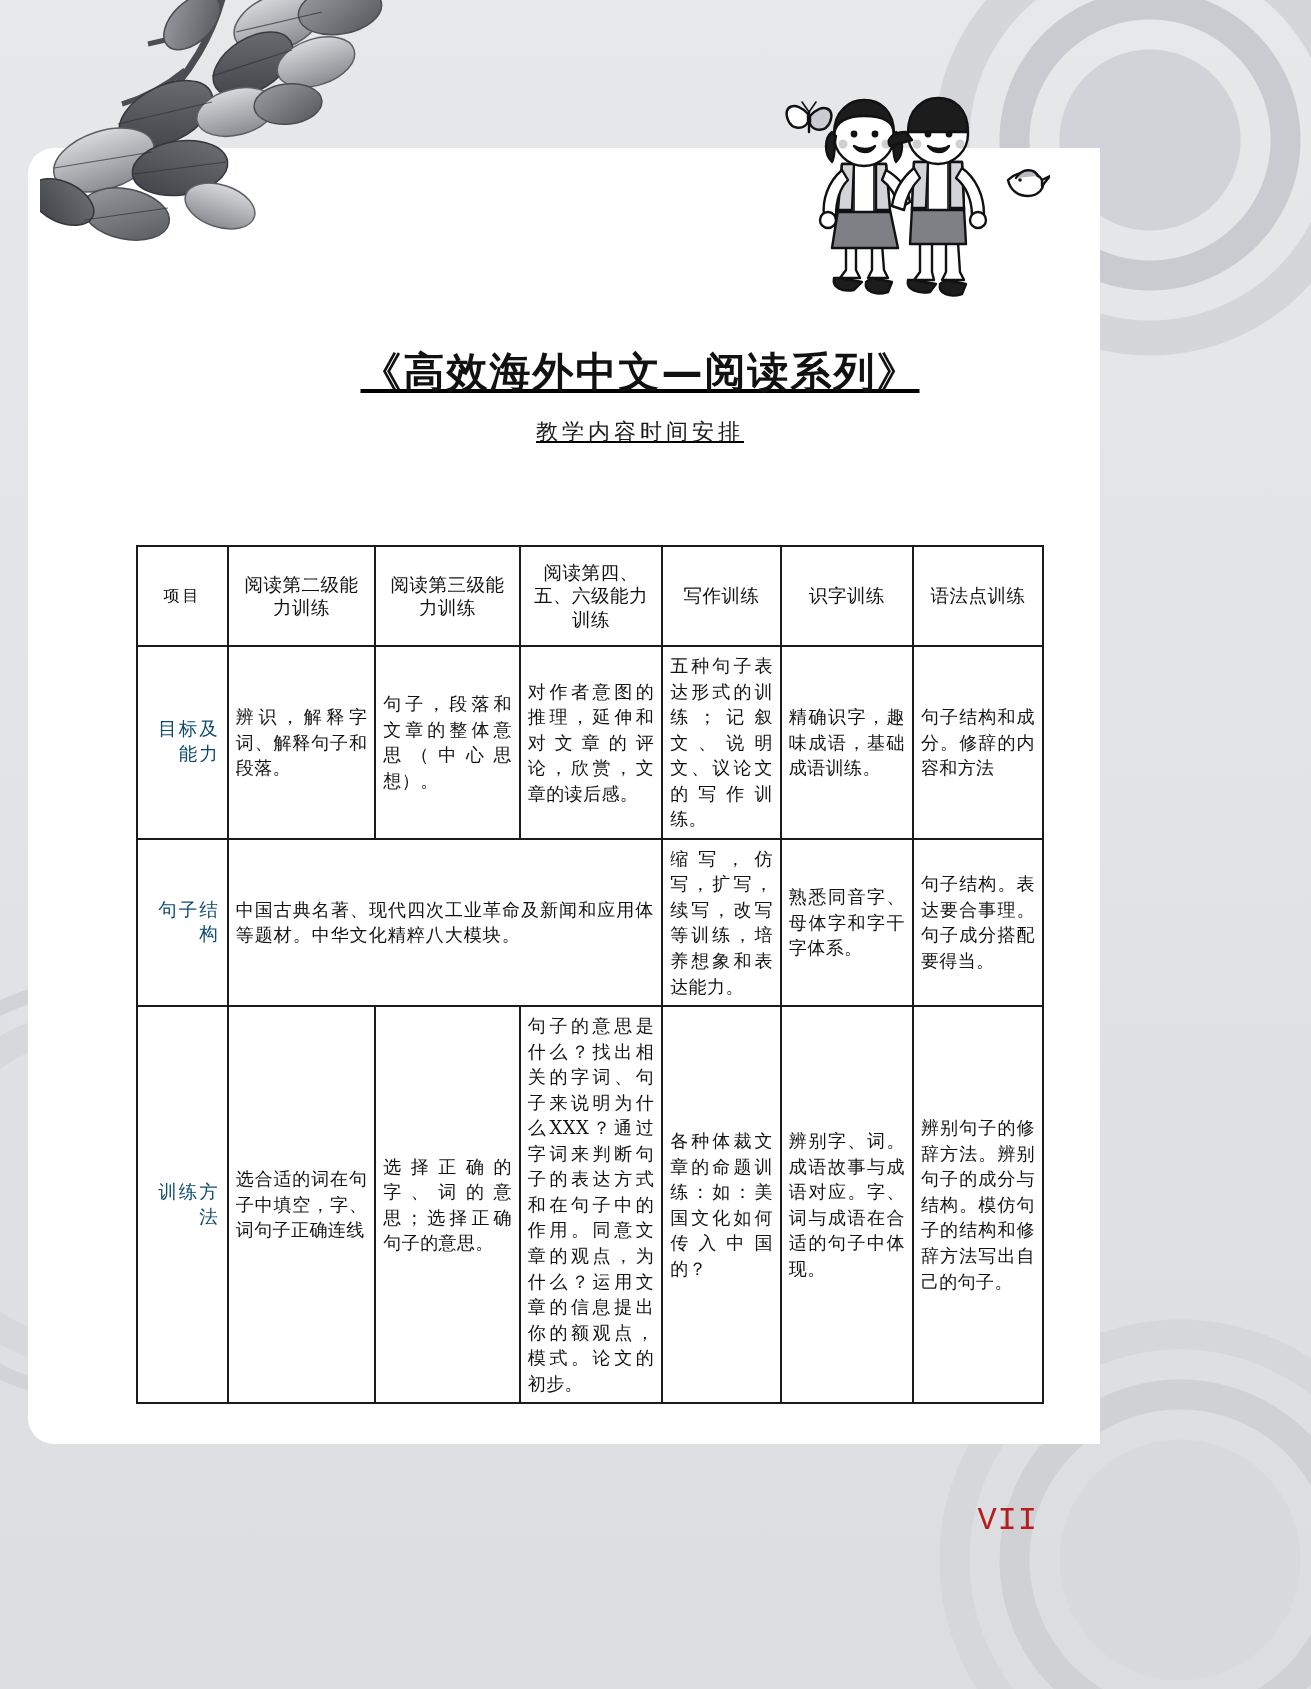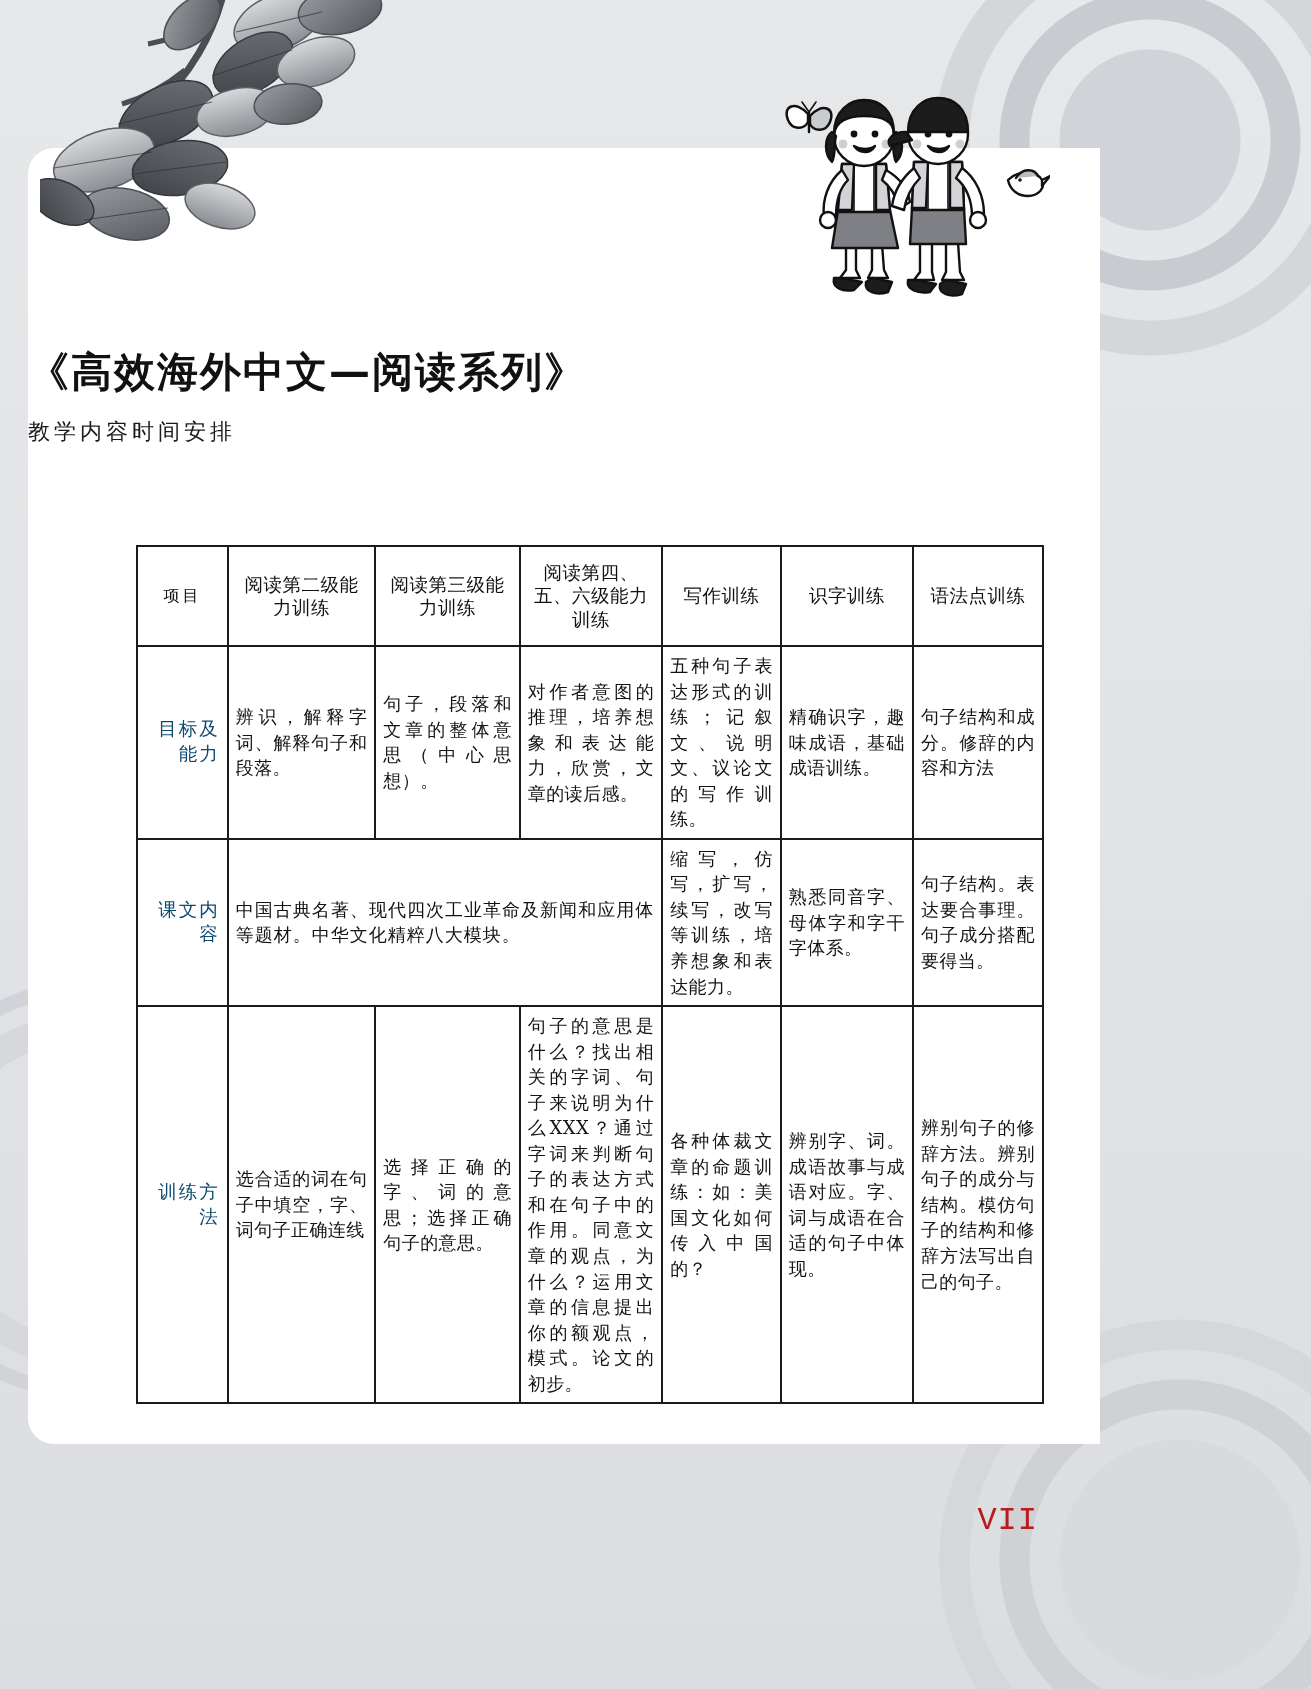--- a/index.html
+++ b/index.html
@@ -72,21 +72,22 @@
     height: 215px;
     pointer-events: none;
   }
 
   
   #title-block {
     position: absolute;
     left: 0;
     top: 200px;
     width: 1224px;
-    text-align: left;
+    text-align: center;
+    text-decoration: underline;
   }
   #main-title {
     font-family: "DejaVu Sans", sans-serif;
     font-weight: bold;
     font-size: 41px;
     letter-spacing: 2px;
     color: #111111;
     line-height: 1.2;
   }
   #sub-title {
@@ -216,28 +217,28 @@
             <td>识字训练</td>
             <td>语法点训练</td>
           </tr>
         </thead>
         <tbody>
 
           <tr class="r1">
             <td class="rowlabel">目标及能力</td>
             <td class="cell">辨识，解释字词、解释句子和段落。</td>
             <td class="cell">句子，段落和文章的整体意思（中心思想）。</td>
-            <td class="cell">对作者意图的推理，培养想象和表达能力，欣赏，文章的读后感。</td>
+            <td class="cell">对作者意图的推理，延伸和对文章的评论，欣赏，文章的读后感。</td>
             <td class="cell">五种句子表达形式的训练；记叙文、说明文、议论文的写作训练。</td>
             <td class="cell">精确识字，趣味成语，基础成语训练。</td>
             <td class="cell">句子结构和成分。修辞的内容和方法</td>
           </tr>
 
           <tr class="r2">
-            <td class="rowlabel">课文内容</td>
+            <td class="rowlabel">句子结构</td>
             <td class="cell wide" colspan="3">中国古典名著、现代四次工业革命及新闻和应用体等题材。中华文化精粹八大模块。</td>
             <td class="cell">缩写，仿写，扩写，续写，改写等训练，培养想象和表达能力。</td>
             <td class="cell">熟悉同音字、母体字和字干字体系。</td>
             <td class="cell">句子结构。表达要合事理。句子成分搭配要得当。</td>
           </tr>
 
           <tr class="r3">
             <td class="rowlabel">训练方法</td>
             <td class="cell">选合适的词在句子中填空，字、词句子正确连线</td>
             <td class="cell">选择正确的字、词的意思；选择正确句子的意思。</td>

